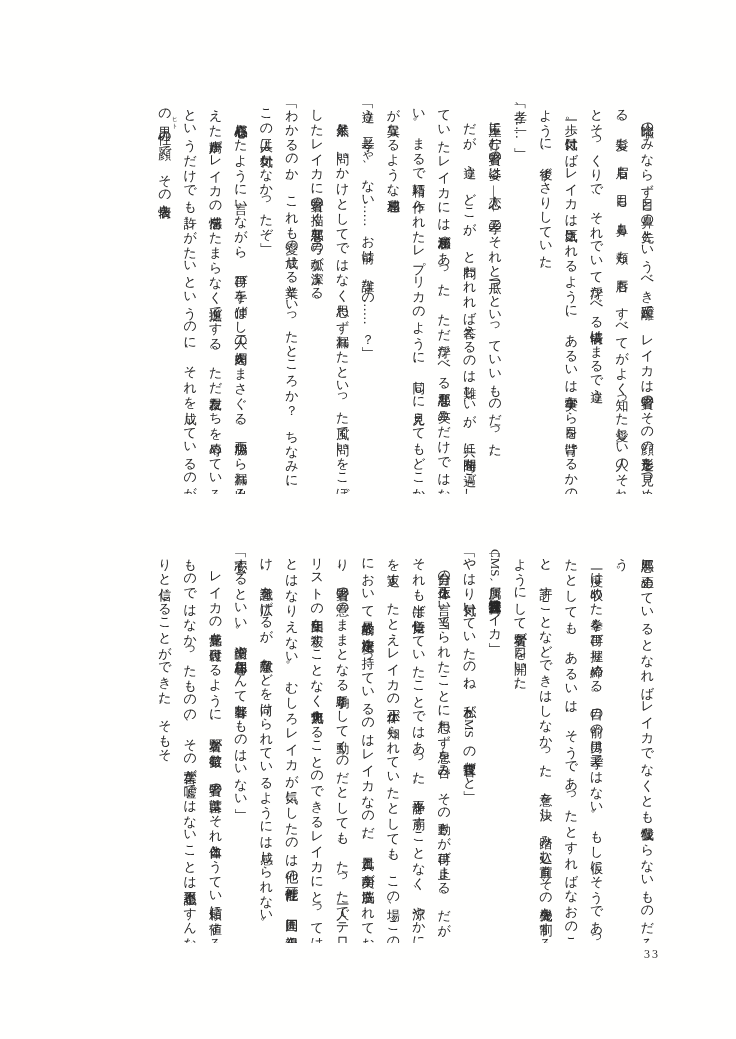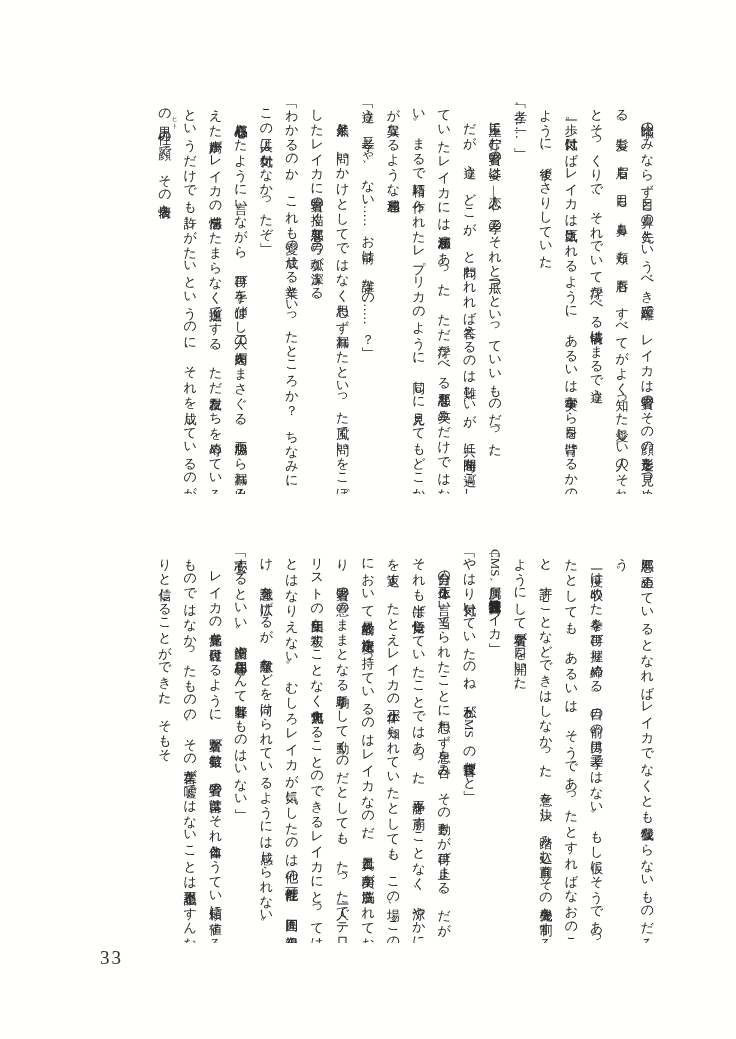--- a/index.html
+++ b/index.html
@@ -39,22 +39,22 @@
   rt {
     font-size: 6px;
     letter-spacing: 0;
     color: #3a3a3a;
   }
   .folio {
     position: absolute;
     left: 100px;
     width: 560px;
     top: 947px;
-    text-align: left;
-    font-size: 19px;
+    text-align: right;
+    font-size: 12px;
     letter-spacing: 2px;
     color: #2e2e2e;
   }
 </style>
 </head>
 <body>
 
 <div class="page">
   <section class="tblock upper">
       <p class="para">　比喩のみならず目と鼻の先というべき距離で、レイカは賢者のその顔の造形を見つめる。髪も、眉も、目も、鼻も、頬も、唇も、すべてがよく知った愛しい人のそれとそっくりで、それでいて浮かべる表情はまるで違う。</p>

